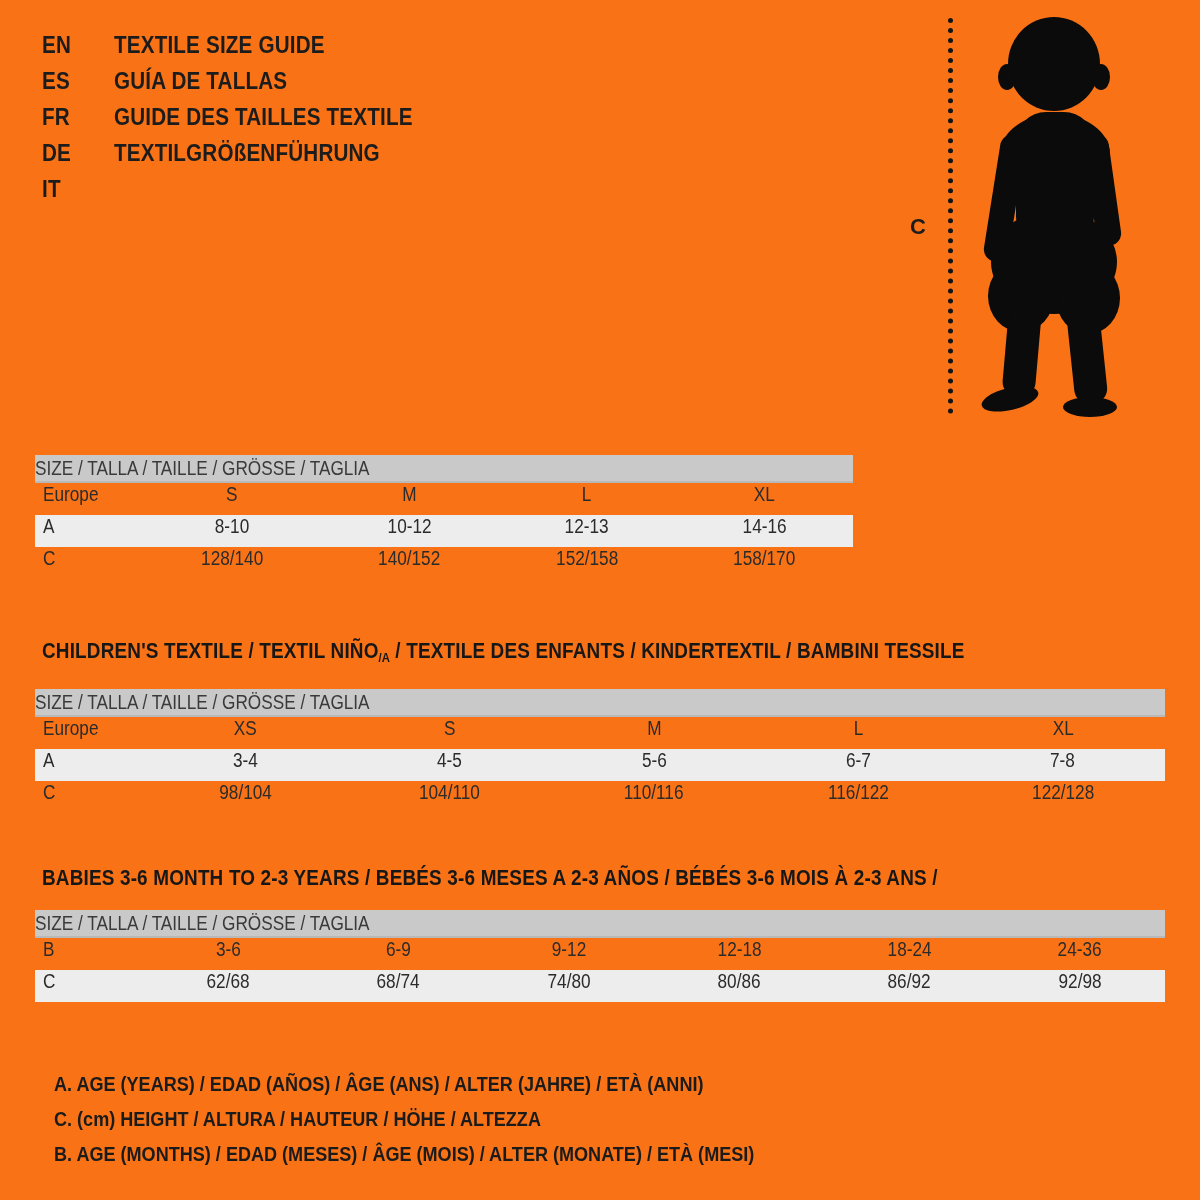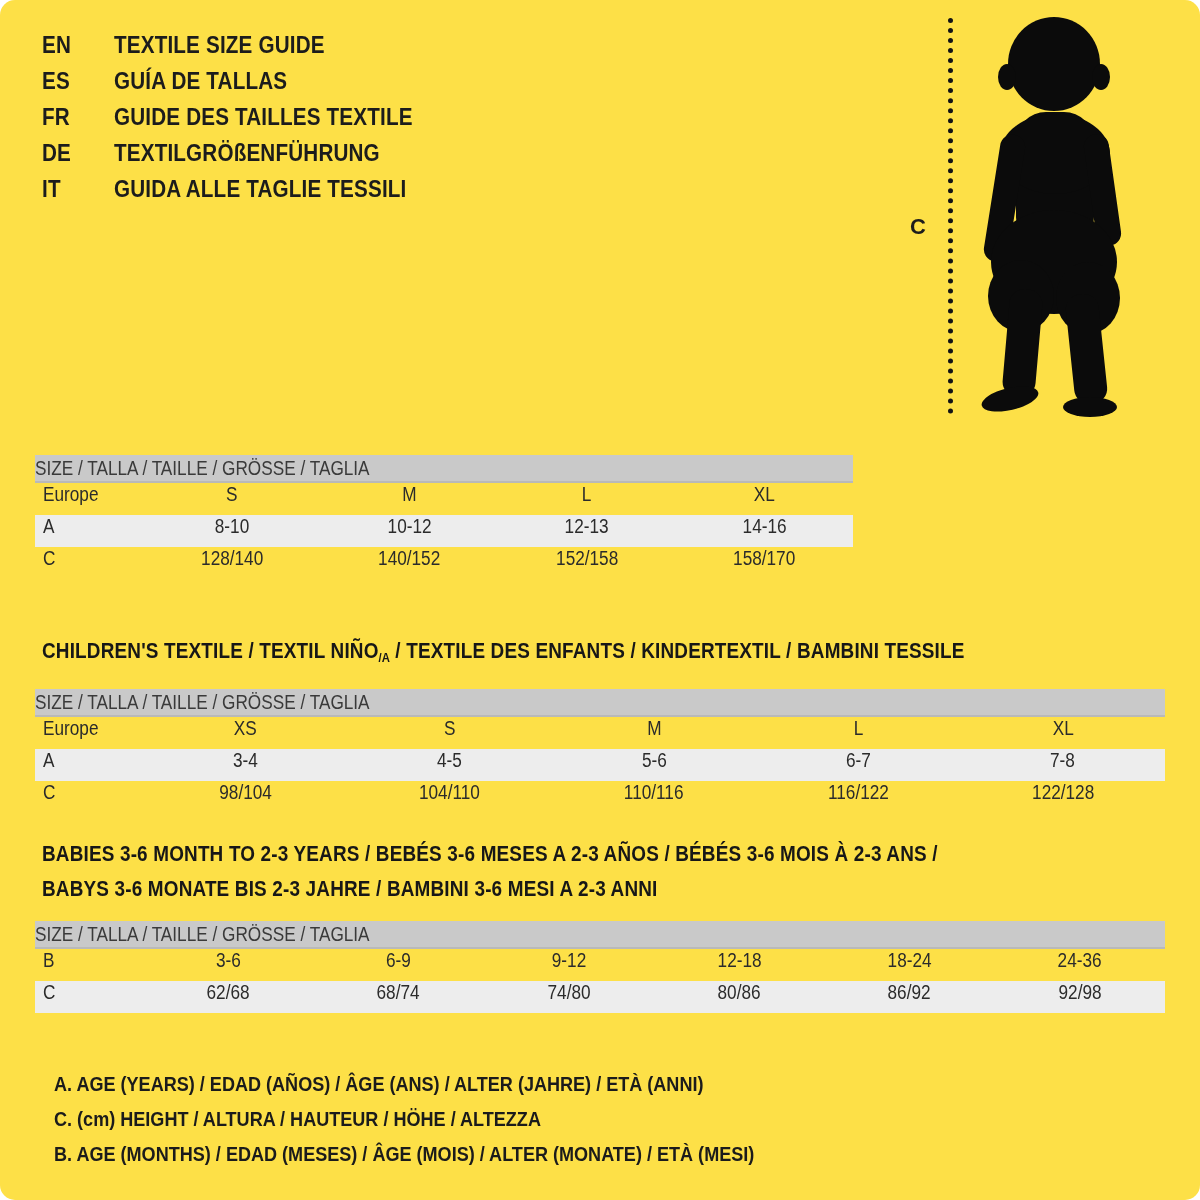--- a/index.html
+++ b/index.html
@@ -1,46 +1,45 @@
 <!DOCTYPE html>
 <html><head>
 <meta charset="utf-8">
 <style>
   * { margin: 0; padding: 0; box-sizing: border-box; }
   html, body { background: #ffffff; }
   .page {
     position: relative;
     width: 1200px;
     height: 1200px;
-    background: #fde047;
+    background: #f97316;
     font-family: "Liberation Sans", sans-serif;
     color: #1c1c1c;
     overflow: hidden;
-    border-radius: 15px;
   }
   
   .cond  { display: inline-block; transform: scaleX(0.86); transform-origin: 0 50%; white-space: nowrap; }
   .condC { display: inline-block; transform: scaleX(0.86); transform-origin: 50% 50%; white-space: nowrap; }
 
   
   .lang-block { position: absolute; left: 42px; top: 27px; }
   .lang-row   { display: flex; height: 36px; align-items: center; font-size: 24px; font-weight: bold; letter-spacing: 0.2px; }
   .lang-code  { width: 72px; flex: none; }
 
   
   .figure       { position: absolute; left: 890px; top: 0; width: 300px; height: 440px; }
   .height-label { position: absolute; left: 20px; top: 214px; font-size: 22px; font-weight: bold; }
   .dotted-line  { position: absolute; left: 58px; top: 18px; height: 396px; width: 0; border-left: 5px dotted #141414; }
   .silhouette   { position: absolute; left: 76px; top: 14px; }
 
   
   .sec { position: absolute; left: 35px; }
   .sec-junior   { top: 430px; width: 818px; }
   .sec-children { top: 638px; width: 1130px; }
-  .sec-babies   { top: 836px; width: 1130px; }
+  .sec-babies   { top: 860px; width: 1130px; }
   .sec h2 { font-size: 22px; font-weight: bold; color: #171717; padding-left: 7px; line-height: 26px; height: 26px; letter-spacing: 0.2px; }
   .sec-babies h2 { height: auto; line-height: 35px; }
   .sec-babies h2 .tl { display: block; }
   .subsm { font-size: 0.60em; vertical-align: -0.28em; letter-spacing: 0; }
 
   .tbl { margin-top: 25px; width: 100%; }
   .sec-babies .tbl { margin-top: 15px; }
   .tbl-head {
     height: 28px; background: #c9c9c9; border-bottom: 2px solid #b9b9b9;
     display: flex; align-items: center; 
@@ -72,21 +71,20 @@
     <div class="lang-row">
       <span class="lang-code"><span class="cond">FR</span></span>
       <span class="lang-label"><span class="cond">GUIDE DES TAILLES TEXTILE</span></span>
     </div>
     <div class="lang-row">
       <span class="lang-code"><span class="cond">DE</span></span>
       <span class="lang-label"><span class="cond">TEXTILGRÖßENFÜHRUNG</span></span>
     </div>
     <div class="lang-row">
       <span class="lang-code"><span class="cond">IT</span></span>
-      <span class="lang-label"><span class="cond">GUIDA ALLE TAGLIE TESSILI</span></span>
     </div>
   </div>
 
   <div class="figure">
     <span class="height-label">C</span>
     <div class="dotted-line"></div>
     <svg class="silhouette" width="176" height="404" viewBox="0 0 176 404" fill="#0b0b0b" xmlns="http://www.w3.org/2000/svg">
       <ellipse cx="88" cy="50" rx="46" ry="47"></ellipse>
       <ellipse cx="41" cy="63" rx="9" ry="13"></ellipse>
       <ellipse cx="135" cy="63" rx="9" ry="13"></ellipse>
@@ -164,21 +162,20 @@
           <span class="cell val-cell"><span class="condC">110/116</span></span>
           <span class="cell val-cell"><span class="condC">116/122</span></span>
           <span class="cell val-cell"><span class="condC">122/128</span></span>
         </div>
       </div>
   </section>
 
   <section class="sec sec-babies">
     <h2>
       <span class="tl"><span class="cond">BABIES 3-6 MONTH TO 2-3 YEARS / BEBÉS 3-6 MESES A 2-3 AÑOS / BÉBÉS 3-6 MOIS À 2-3 ANS /</span></span>
-      <span class="tl"><span class="cond">BABYS 3-6 MONATE BIS 2-3 JAHRE / BAMBINI 3-6 MESI A 2-3 ANNI</span></span>
     </h2>
     <div class="tbl">
         <div class="tbl-head">
           <span class="cond">SIZE / TALLA / TAILLE / GRÖSSE / TAGLIA</span>
         </div>
         <div class="tbl-row">
           <span class="cell label-cell"><span class="cond">B</span></span>
           <span class="cell val-cell"><span class="condC">3-6</span></span>
           <span class="cell val-cell"><span class="condC">6-9</span></span>
           <span class="cell val-cell"><span class="condC">9-12</span></span>

